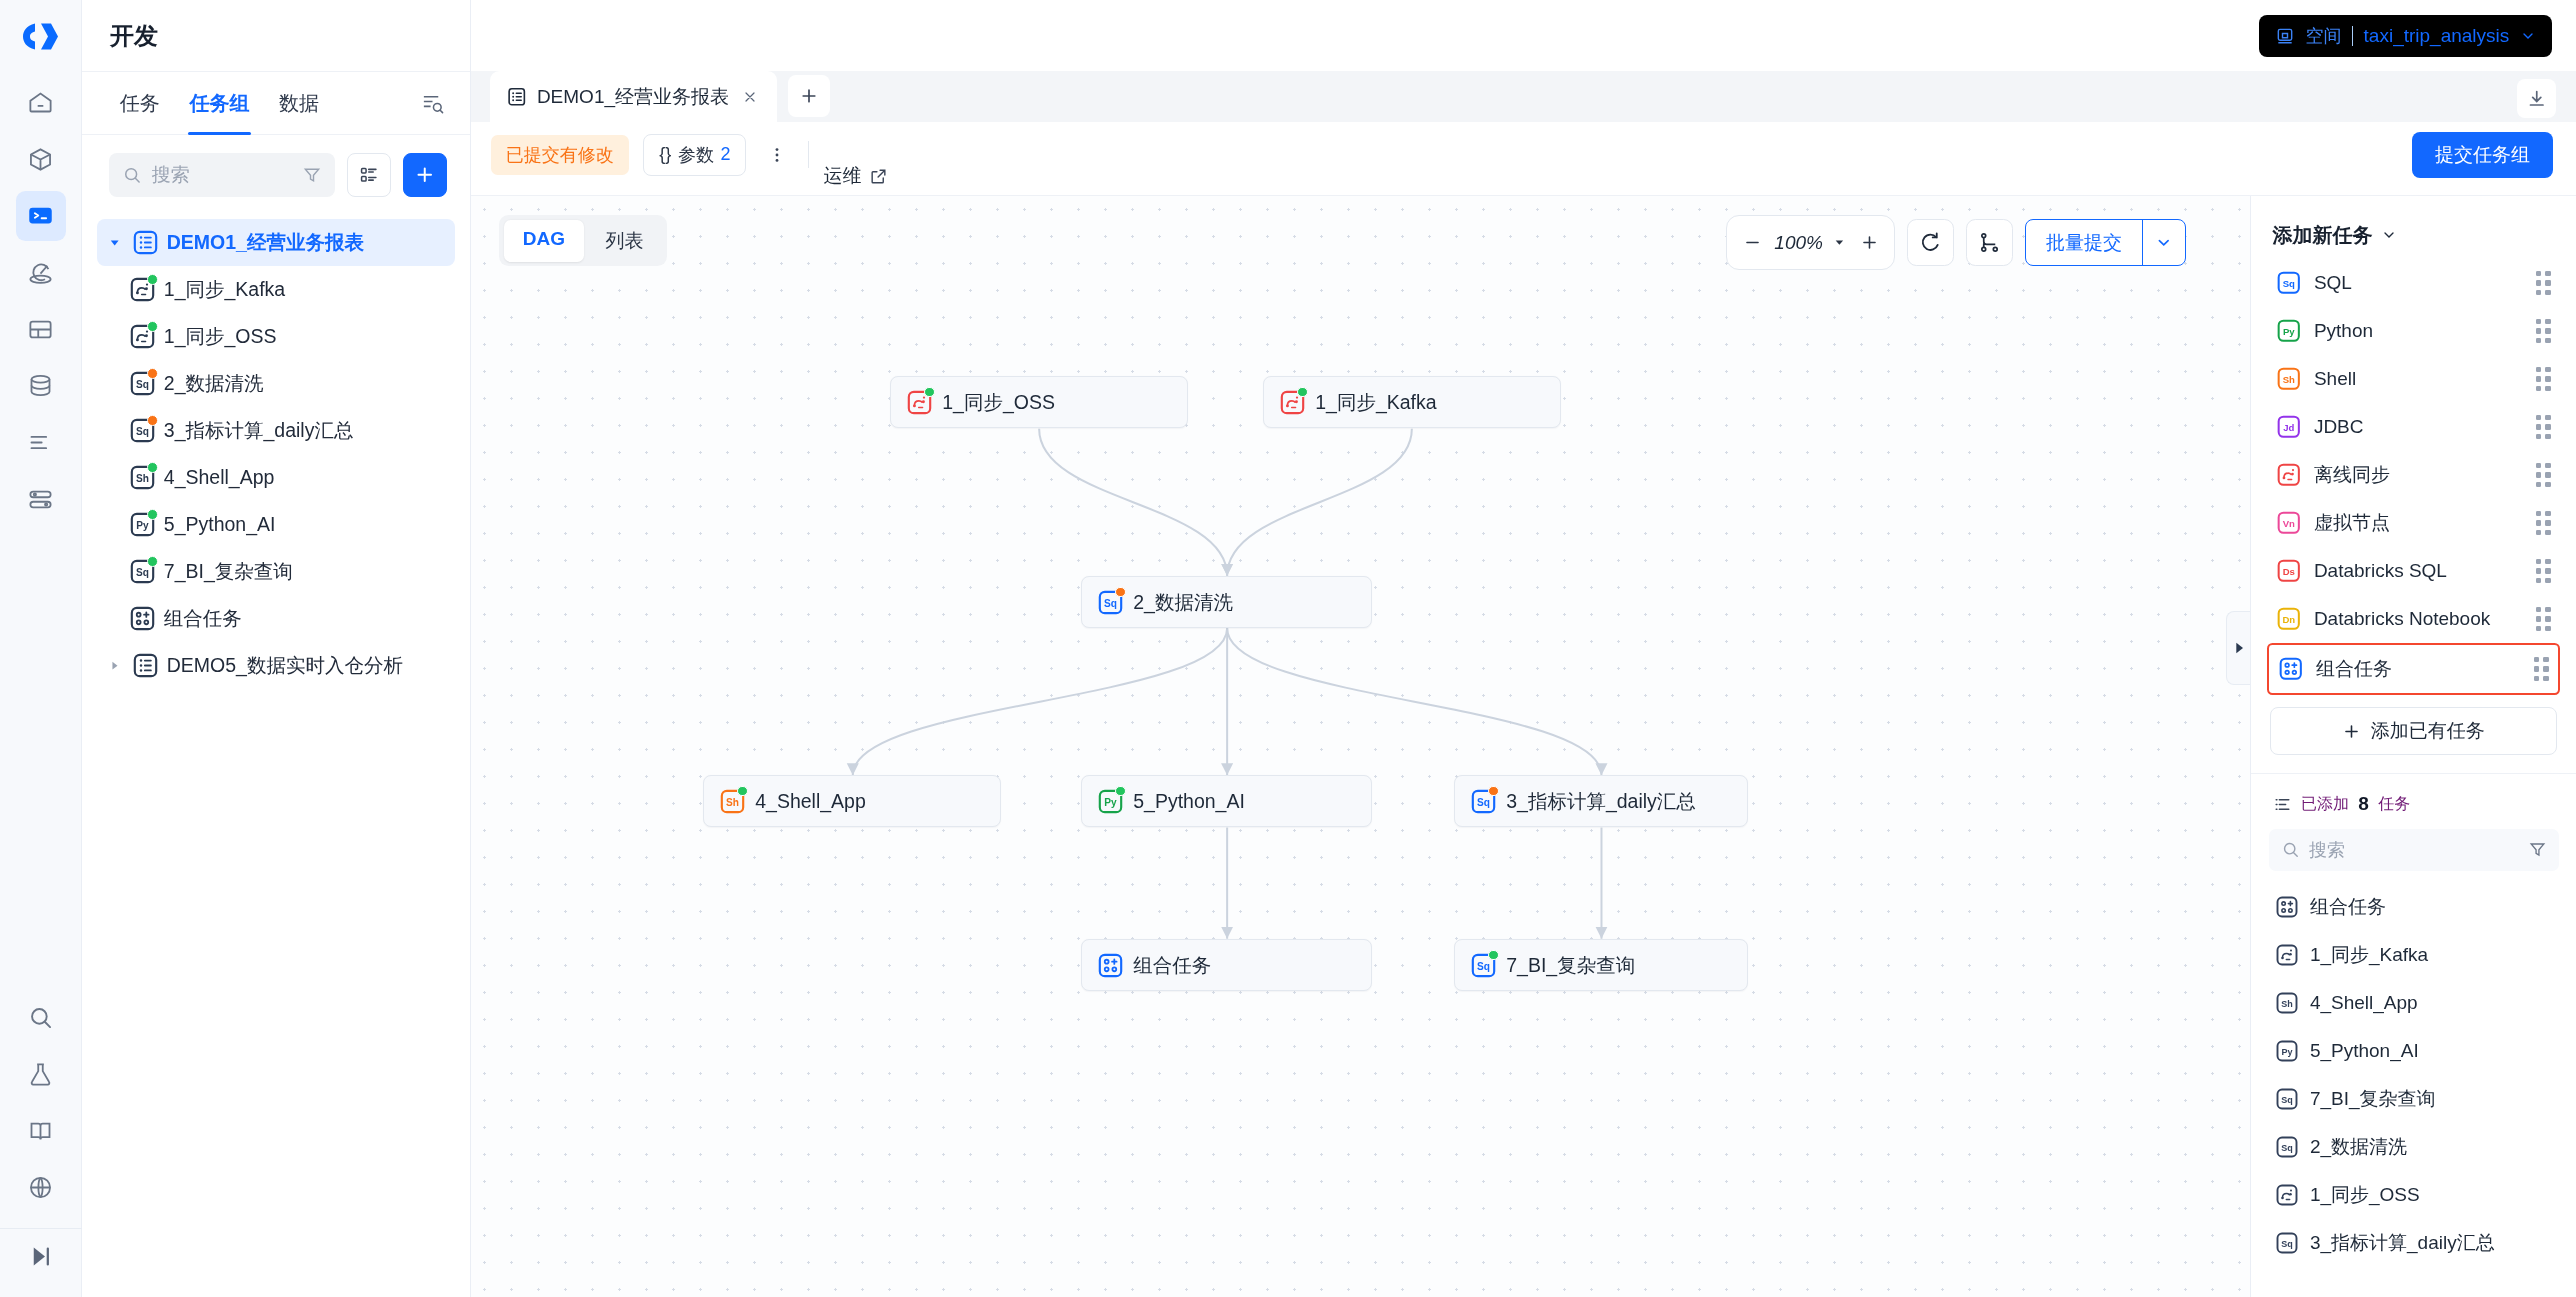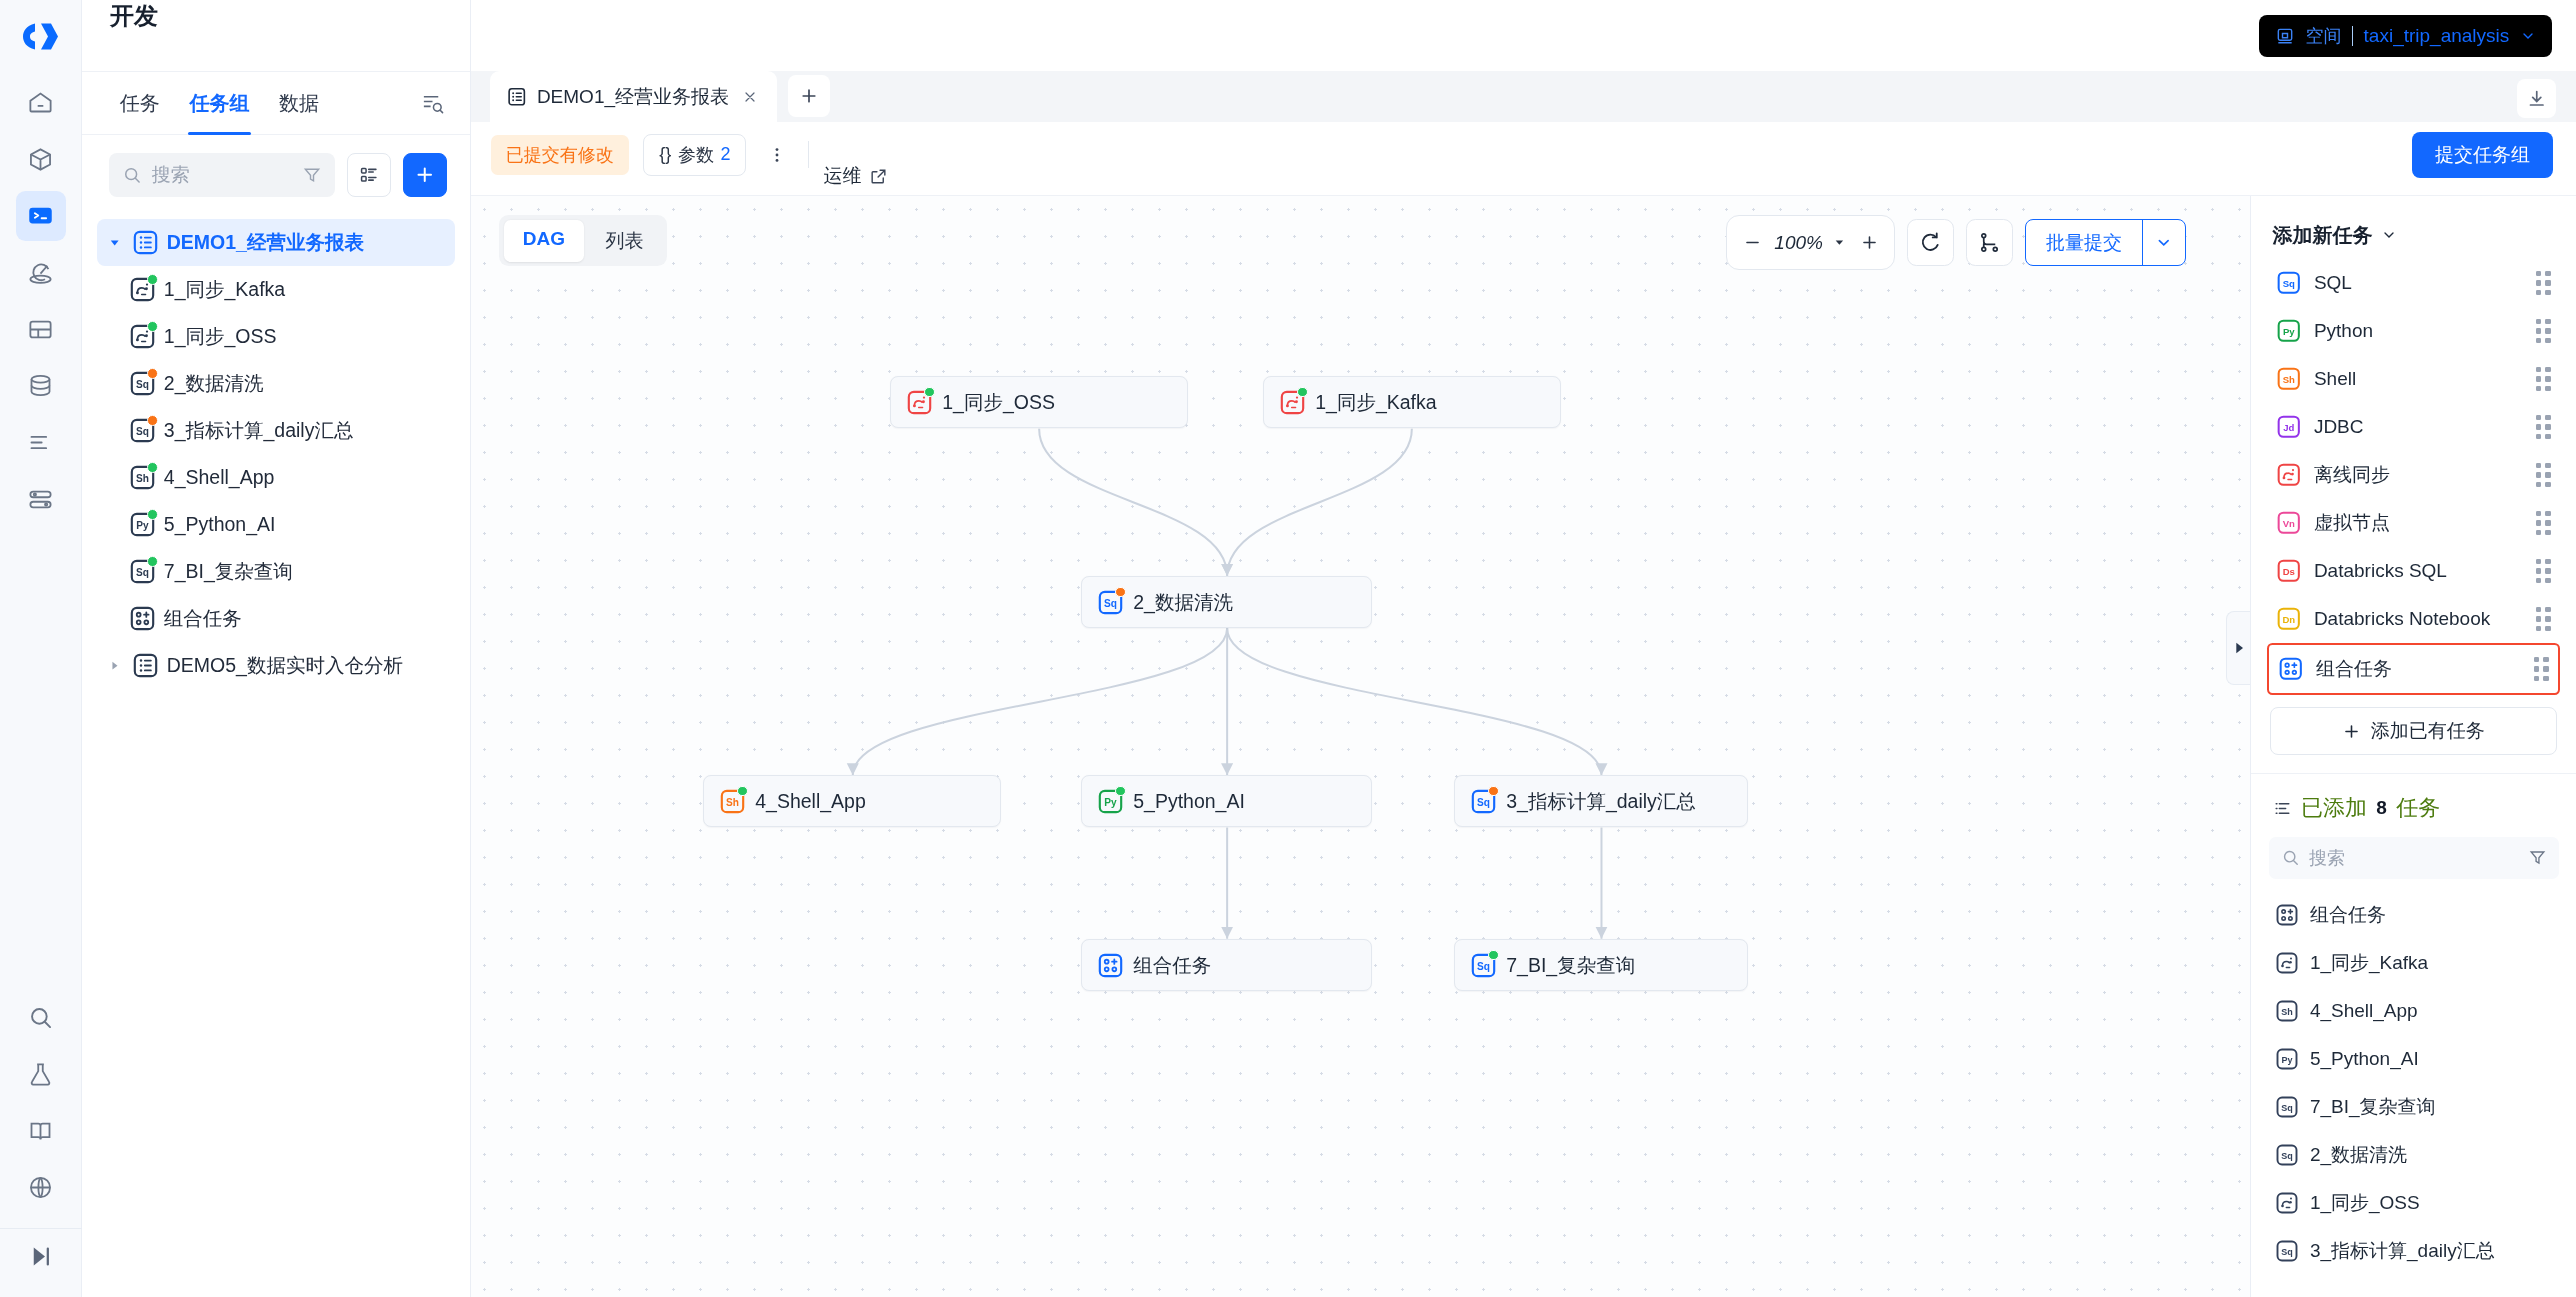--- a/index.html
+++ b/index.html
@@ -31,21 +31,21 @@
   .rail-spacer { flex: 1 1 auto; }
   .rail-sep { width: 82px; height: 0.7px; background: #e7ecf3; margin: 8px 0 12px 0; }
   .rail-bottom { padding-bottom: 17.5px; }
 
   
   .lpanel {
     width: 389px; min-width: 389px; height: 1297px;
     background: #fff; border-right: 0.7px solid #eaeef5;
     display: flex; flex-direction: column;
   }
-  .lpanel-head { height: 71px; display: flex; align-items: flex-start; padding-left: 28px; }
+  .lpanel-head { height: 71px; display: flex; align-items: center; padding-left: 28px; }
   .lpanel-head .title { font-size: 24px; font-weight: 600; color: #17202e; }
   .tabs { display: flex; align-items: center; height: 64px; border-top: 0.7px solid #eef1f6; border-bottom: 0.7px solid #eef1f6; padding-left: 23px; position: relative; }
   .tab { font-size: 20px; color: #303a4c; padding: 0 14.8px; height: 64px; line-height: 64px; cursor: pointer; position: relative; }
   .tab.active { color: #1койка; }
   .tab.active { color: #1268ff; font-weight: 600; }
   .tab.active::after { content: ""; position: absolute; left: 13.4px; right: 13.4px; bottom: 0; height: 3.4px; background: #1268ff; border-radius: 2px; }
   .tab-icon { margin-left: auto; margin-right: 24px; width: 27px; height: 27px; display: flex; align-items: center; justify-content: center; cursor: pointer; }
   .tab-icon svg { width: 23px; height: 23px; }
 
   .search-row { display: flex; align-items: center; gap: 12px; padding: 17.5px 23px 14.8px 27px; }
@@ -186,21 +186,21 @@
   .add-exist {
     margin: 12px 19px 0 19px; height: 48px; border: 0.7px solid #e3e8ef; border-radius: 8px; background: #fff;
     display: flex; align-items: center; justify-content: center; gap: 9.4px; cursor: pointer;
   }
   .add-exist svg { width: 19px; height: 19px; }
   .add-exist .ae { font-size: 19px; color: #1e2938; }
 
   .rp-sep { height: 0.7px; background: #eef1f6; margin: 17.5px 0 0 0; }
   .added-head { display: flex; align-items: center; gap: 9.4px; padding: 20px 20px 13.4px 21.5px; }
   .added-head svg { width: 19px; height: 19px; }
-  .added-head .t { font-size: 22px; color: #4d7c0f; }
+  .added-head .t { font-size: 16px; color: #701a75; }
   .added-head .n { font-size: 19px; color: #111827; font-weight: 700; }
   .rp-search { margin: 0 17.5px 6.7px 17.5px; height: 42px; background: #f7f9fc; border-radius: 6.7px; display: flex; align-items: center; padding: 0 12px; gap: 9.4px; }
   .rp-search svg { width: 19px; height: 19px; flex: none; }
   .rp-search .ph { font-size: 18px; color: #9aa3b2; flex: 1 1 auto; }
   .rp-search .fi { width: 19px; height: 19px; }
   .added-list { flex: 1 1 auto; overflow: hidden; padding: 5.4px 17.5px 0 17.5px; }
   .added-row { display: flex; align-items: center; gap: 10.7px; height: 48px; padding: 0 6.7px; border-radius: 5.4px; cursor: pointer; }
   .added-row .aico { width: 24px; height: 24px; flex: none; }
   .added-row .aico svg { width: 24px; height: 24px; }
   .added-row .al { font-size: 19px; color: #1e2938; white-space: nowrap; }

